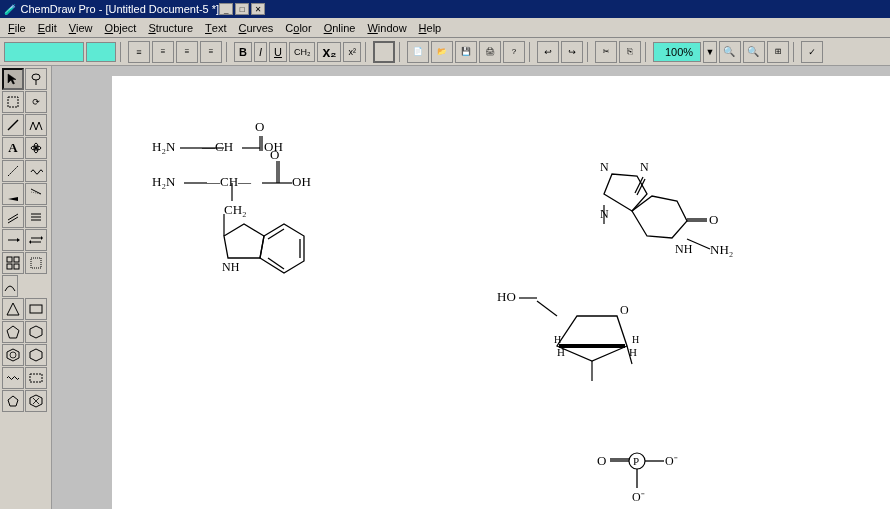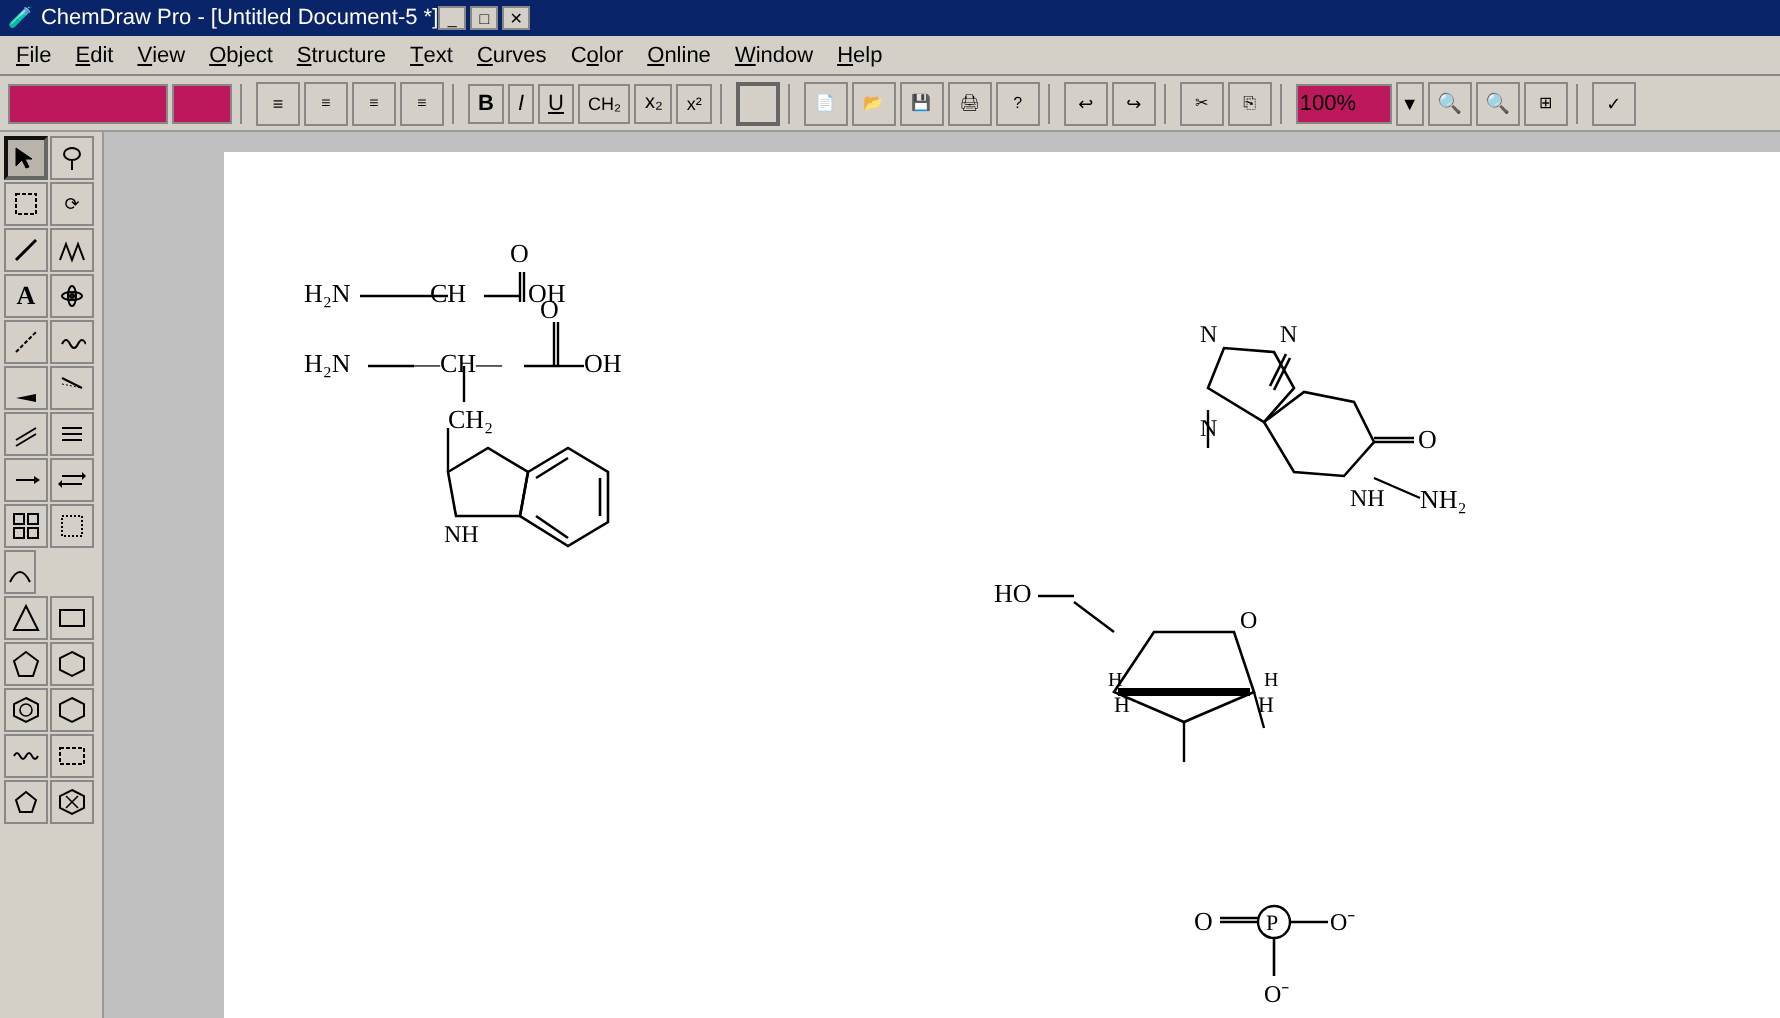--- a/index.html
+++ b/index.html
@@ -59,25 +59,25 @@
       width: 22px; height: 22px;
       background: #d4d0c8;
       border: 1px solid #888;
       display: flex; align-items: center; justify-content: center;
       font-size: 9px;
       cursor: pointer;
     }
     .toolbar-sep { width: 4px; height: 20px; border-left: 1px solid #888; margin: 0 2px; }
     .toolbar-dropdown {
       height: 20px;
-      background: #be185d;
+      background: #5eead4;
       border: 1px solid #888;
       display: flex;
       align-items: center;
-      padding: 0 1px;
+      padding: 0 11px;
       font-size: 11px;
       width: 50px;
     }
     .toolbar-text-btn {
       height: 20px;
       background: #d4d0c8;
       border: 1px solid #888;
       display: flex; align-items: center; justify-content: center;
       font-size: 11px;
       padding: 0 4px;
@@ -183,21 +183,21 @@
 
   <div class="toolbar-text-btn">
       <b>B</b>
     </div>
   <div class="toolbar-text-btn">
       <i>I</i>
     </div>
   <div class="toolbar-text-btn" style="text-decoration:underline;">U</div>
 
   <div class="toolbar-text-btn" style="font-size:9px;">CH₂</div>
-  <div class="toolbar-text-btn" style="font-size:10px;">x₂</div>
+  <div class="toolbar-text-btn" style="font-size:14px;font-weight:bold;">x₂</div>
   <div class="toolbar-text-btn" style="font-size:9px;">x²</div>
   <div class="toolbar-sep"></div>
 
   <div class="toolbar-btn" style="background:#d4d0c8; border: 2px solid #666;"></div>
   <div class="toolbar-sep"></div>
 
   <div class="toolbar-btn" style="font-size:8px;">📄</div>
   <div class="toolbar-btn" style="font-size:8px;">📂</div>
   <div class="toolbar-btn" style="font-size:8px;">💾</div>
   <div class="toolbar-btn" style="font-size:8px;">🖨</div>

